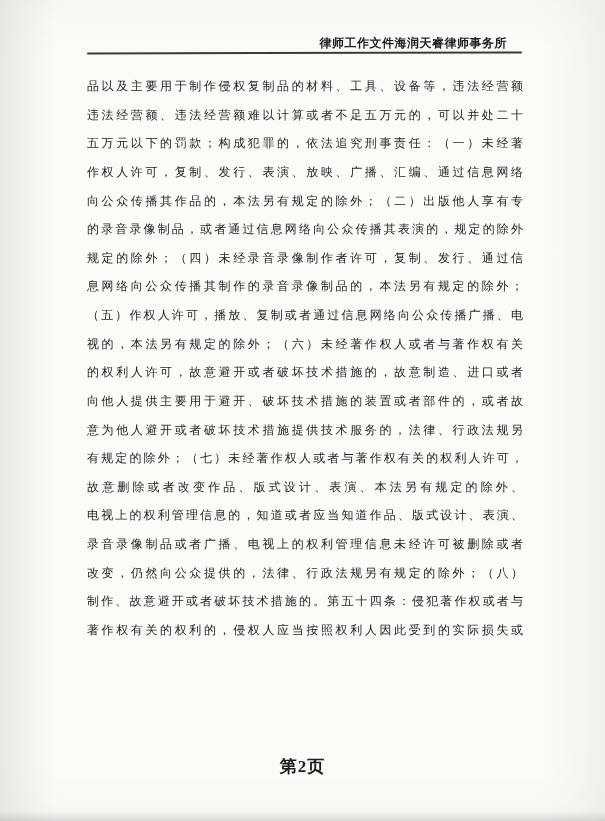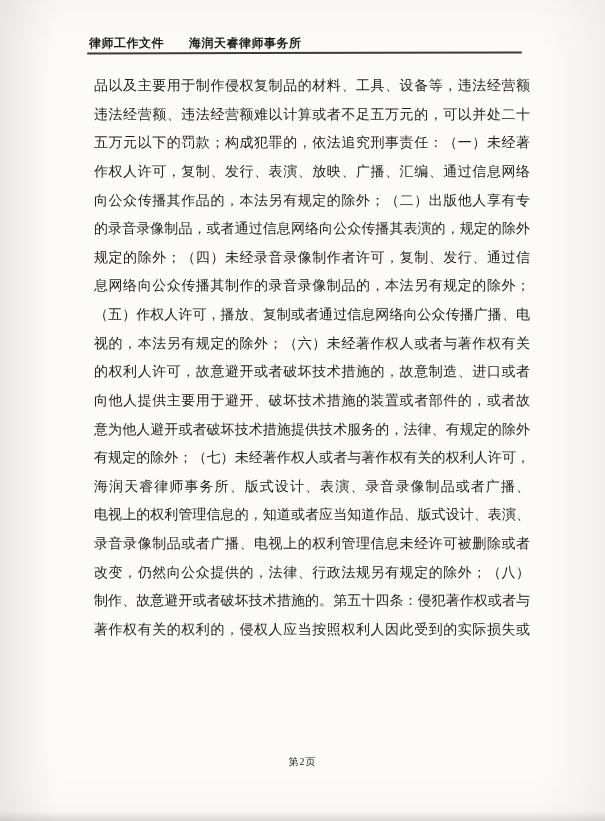--- a/index.html
+++ b/index.html
@@ -42,67 +42,65 @@
     inset: 0;
     box-shadow: inset 0 0 55px rgba(90,88,80,0.06);
     pointer-events: none;
   }
   .header {
     position: absolute;
     top: 35px;
     left: 89px;
     width: 432px;
     display: flex;
-    justify-content: flex-start;
+    justify-content: flex-end;
     align-items: flex-end;
     font-family: "Liberation Sans", sans-serif;
     font-weight: bold;
     font-size: 12px;
     color: #1c1c1c;
     letter-spacing: 0.5px;
-    gap: 25px;
   }
   .header .right {
     padding-right: 14px;
   }
   .header-rule {
     position: absolute;
     top: 52px;
     left: 87px;
     width: 435px;
     height: 2px;
     background: #3b3b3b;
     border-radius: 1px;
     transform: rotate(-0.12deg);
   }
   .body-text {
     position: absolute;
     top: 72px;
     left: 87px;
     width: 436px;
-    font-size: 14px;
+    font-size: 12px;
     line-height: 28.62px;
     color: #1f1f1f;
-    margin-left: 7px;
   }
   .text-line {
     text-align: justify;
     text-align-last: justify;
     -moz-text-align-last: justify;
     white-space: nowrap;
     overflow: hidden;
   }
   .footer {
     position: absolute;
     top: 755px;
     left: 0;
     width: 605px;
     text-align: center;
-    font-weight: normal;
-    font-size: 10px;
+    font-weight: bold;
+    font-size: 17px;
     color: #1c1c1c;
     letter-spacing: 1px;
   }
 </style>
 </head>
 <body>
 
 <div class="page">
 
   <div class="shade-left"></div>
@@ -122,23 +120,23 @@
     <div class="text-line">五万元以下的罚款；构成犯罪的，依法追究刑事责任：（一）未经著</div>
     <div class="text-line">作权人许可，复制、发行、表演、放映、广播、汇编、通过信息网络</div>
     <div class="text-line">向公众传播其作品的，本法另有规定的除外；（二）出版他人享有专</div>
     <div class="text-line">的录音录像制品，或者通过信息网络向公众传播其表演的，规定的除外</div>
     <div class="text-line">规定的除外；（四）未经录音录像制作者许可，复制、发行、通过信</div>
     <div class="text-line">息网络向公众传播其制作的录音录像制品的，本法另有规定的除外；</div>
     <div class="text-line">（五）作权人许可，播放、复制或者通过信息网络向公众传播广播、电</div>
     <div class="text-line">视的，本法另有规定的除外；（六）未经著作权人或者与著作权有关</div>
     <div class="text-line">的权利人许可，故意避开或者破坏技术措施的，故意制造、进口或者</div>
     <div class="text-line">向他人提供主要用于避开、破坏技术措施的装置或者部件的，或者故</div>
-    <div class="text-line">意为他人避开或者破坏技术措施提供技术服务的，法律、有规定的除外</div>
+    <div class="text-line">意为他人避开或者破坏技术措施提供技术服务的，法律、行政法规另</div>
     <div class="text-line">有规定的除外；（七）未经著作权人或者与著作权有关的权利人许可，</div>
-    <div class="text-line">海润天睿律师事务所、版式设计、表演、录音录像制品或者广播、</div>
+    <div class="text-line">故意删除或者改变作品、版式设计、表演、本法另有规定的除外、</div>
     <div class="text-line">电视上的权利管理信息的，知道或者应当知道作品、版式设计、表演、</div>
     <div class="text-line">录音录像制品或者广播、电视上的权利管理信息未经许可被删除或者</div>
     <div class="text-line">改变，仍然向公众提供的，法律、行政法规另有规定的除外；（八）</div>
     <div class="text-line">制作、故意避开或者破坏技术措施的。第五十四条：侵犯著作权或者与</div>
     <div class="text-line">著作权有关的权利的，侵权人应当按照权利人因此受到的实际损失或</div>
   </div>
 
   <div class="footer">第2页</div>
 
 </div>

